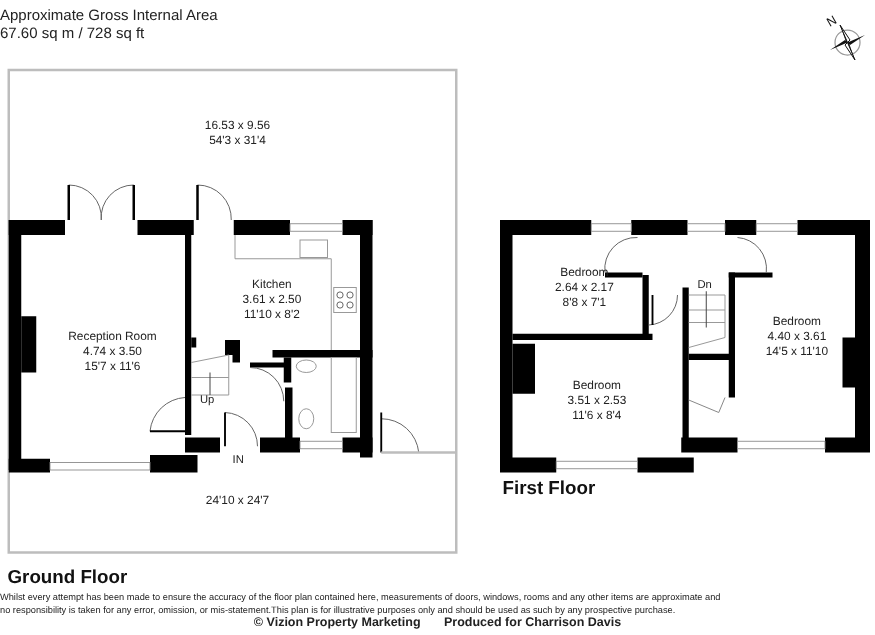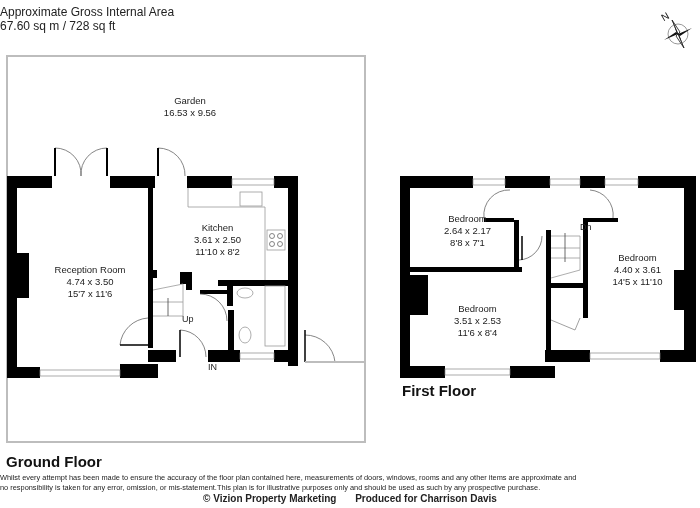--- a/index.html
+++ b/index.html
@@ -6,21 +6,21 @@
     body { width:700px; height:508px; position:relative; overflow:hidden; font-family:"Liberation Sans", sans-serif; color:#222; }
     .hdr { position:absolute; left:0; width:700px; text-align:left; font-size:12px; line-height:15px; }
     .hdr1 { top:5px; }
     .hdr2 { top:19px; }
     svg.plan { position:absolute; left:0; top:0; }
     .lbl { position:absolute; text-align:center; font-size:9.5px; line-height:12px; color:#222; }
     .floor-title { position:absolute; font-weight:bold; font-size:15px; color:#111; }
     .disc { position:absolute; left:0; width:700px; text-align:left; font-size:7.4px; line-height:10px; color:#222; }
     .credits { position:absolute; left:0; width:700px; text-align:center; font-size:10px; font-weight:bold; top:493px; }
     .credits span { margin:12px 8px; }
-    .small { position:absolute; font-size:9px; color:#222;margin-left:22px; }
+    .small { position:absolute; font-size:9px; color:#222; }
   </style>
 </head>
 <body>
 
 <div class="hdr hdr1">Approximate Gross Internal Area</div>
 <div class="hdr hdr2">67.60 sq m / 728 sq ft</div>
 
 <svg style="position:absolute;left:652px;top:6px" width="46" height="46" viewBox="0 0 46 46">
   <circle cx="26" cy="28" r="10" fill="none" stroke="#999" stroke-width="1"></circle>
   <polygon points="26,28 40,22 28,30" fill="#111"></polygon>
@@ -134,34 +134,35 @@
     <line x1="522" y1="236" x2="522" y2="260" stroke="#000" stroke-width="1.5"></line>
     <polyline points="551,236 580,236 580,270 551,278" stroke="#999"></polyline>
     <line x1="551" y1="248" x2="580" y2="248" stroke="#999"></line>
     <line x1="551" y1="258" x2="580" y2="258" stroke="#999"></line>
     <line x1="565" y1="233" x2="565" y2="262" stroke="#444"></line>
     <polyline points="551,320 575,330 580,318" stroke="#888"></polyline>
   </g>
 </svg>
 
 <div class="lbl" style="left:130px;top:95px;width:120px">
-  <div>Garden</div>
   <div>16.53 x 9.56</div>
+  <div>54'3 x 31'4</div>
 </div>
 <div class="lbl" style="left:170px;top:222px;width:95px">
   <div>Kitchen</div>
   <div>3.61 x 2.50</div>
   <div>11'10 x 8'2</div>
 </div>
 <div class="lbl" style="left:35px;top:264px;width:110px">
   <div>Reception Room</div>
   <div>4.74 x 3.50</div>
   <div>15'7 x 11'6</div>
 </div>
 <div class="lbl" style="left:130px;top:395px;width:120px">
+  <div>24'10 x 24'7</div>
 </div>
 <div class="small" style="left:160px;top:314px">Up</div>
 <div class="small" style="left:186px;top:362px">IN</div>
 <div class="floor-title" style="left:6px;top:453px">Ground Floor</div>
 
 <div class="lbl" style="left:420px;top:213px;width:95px">
   <div>Bedroom</div>
   <div>2.64 x 2.17</div>
   <div>8'8 x 7'1</div>
 </div>

